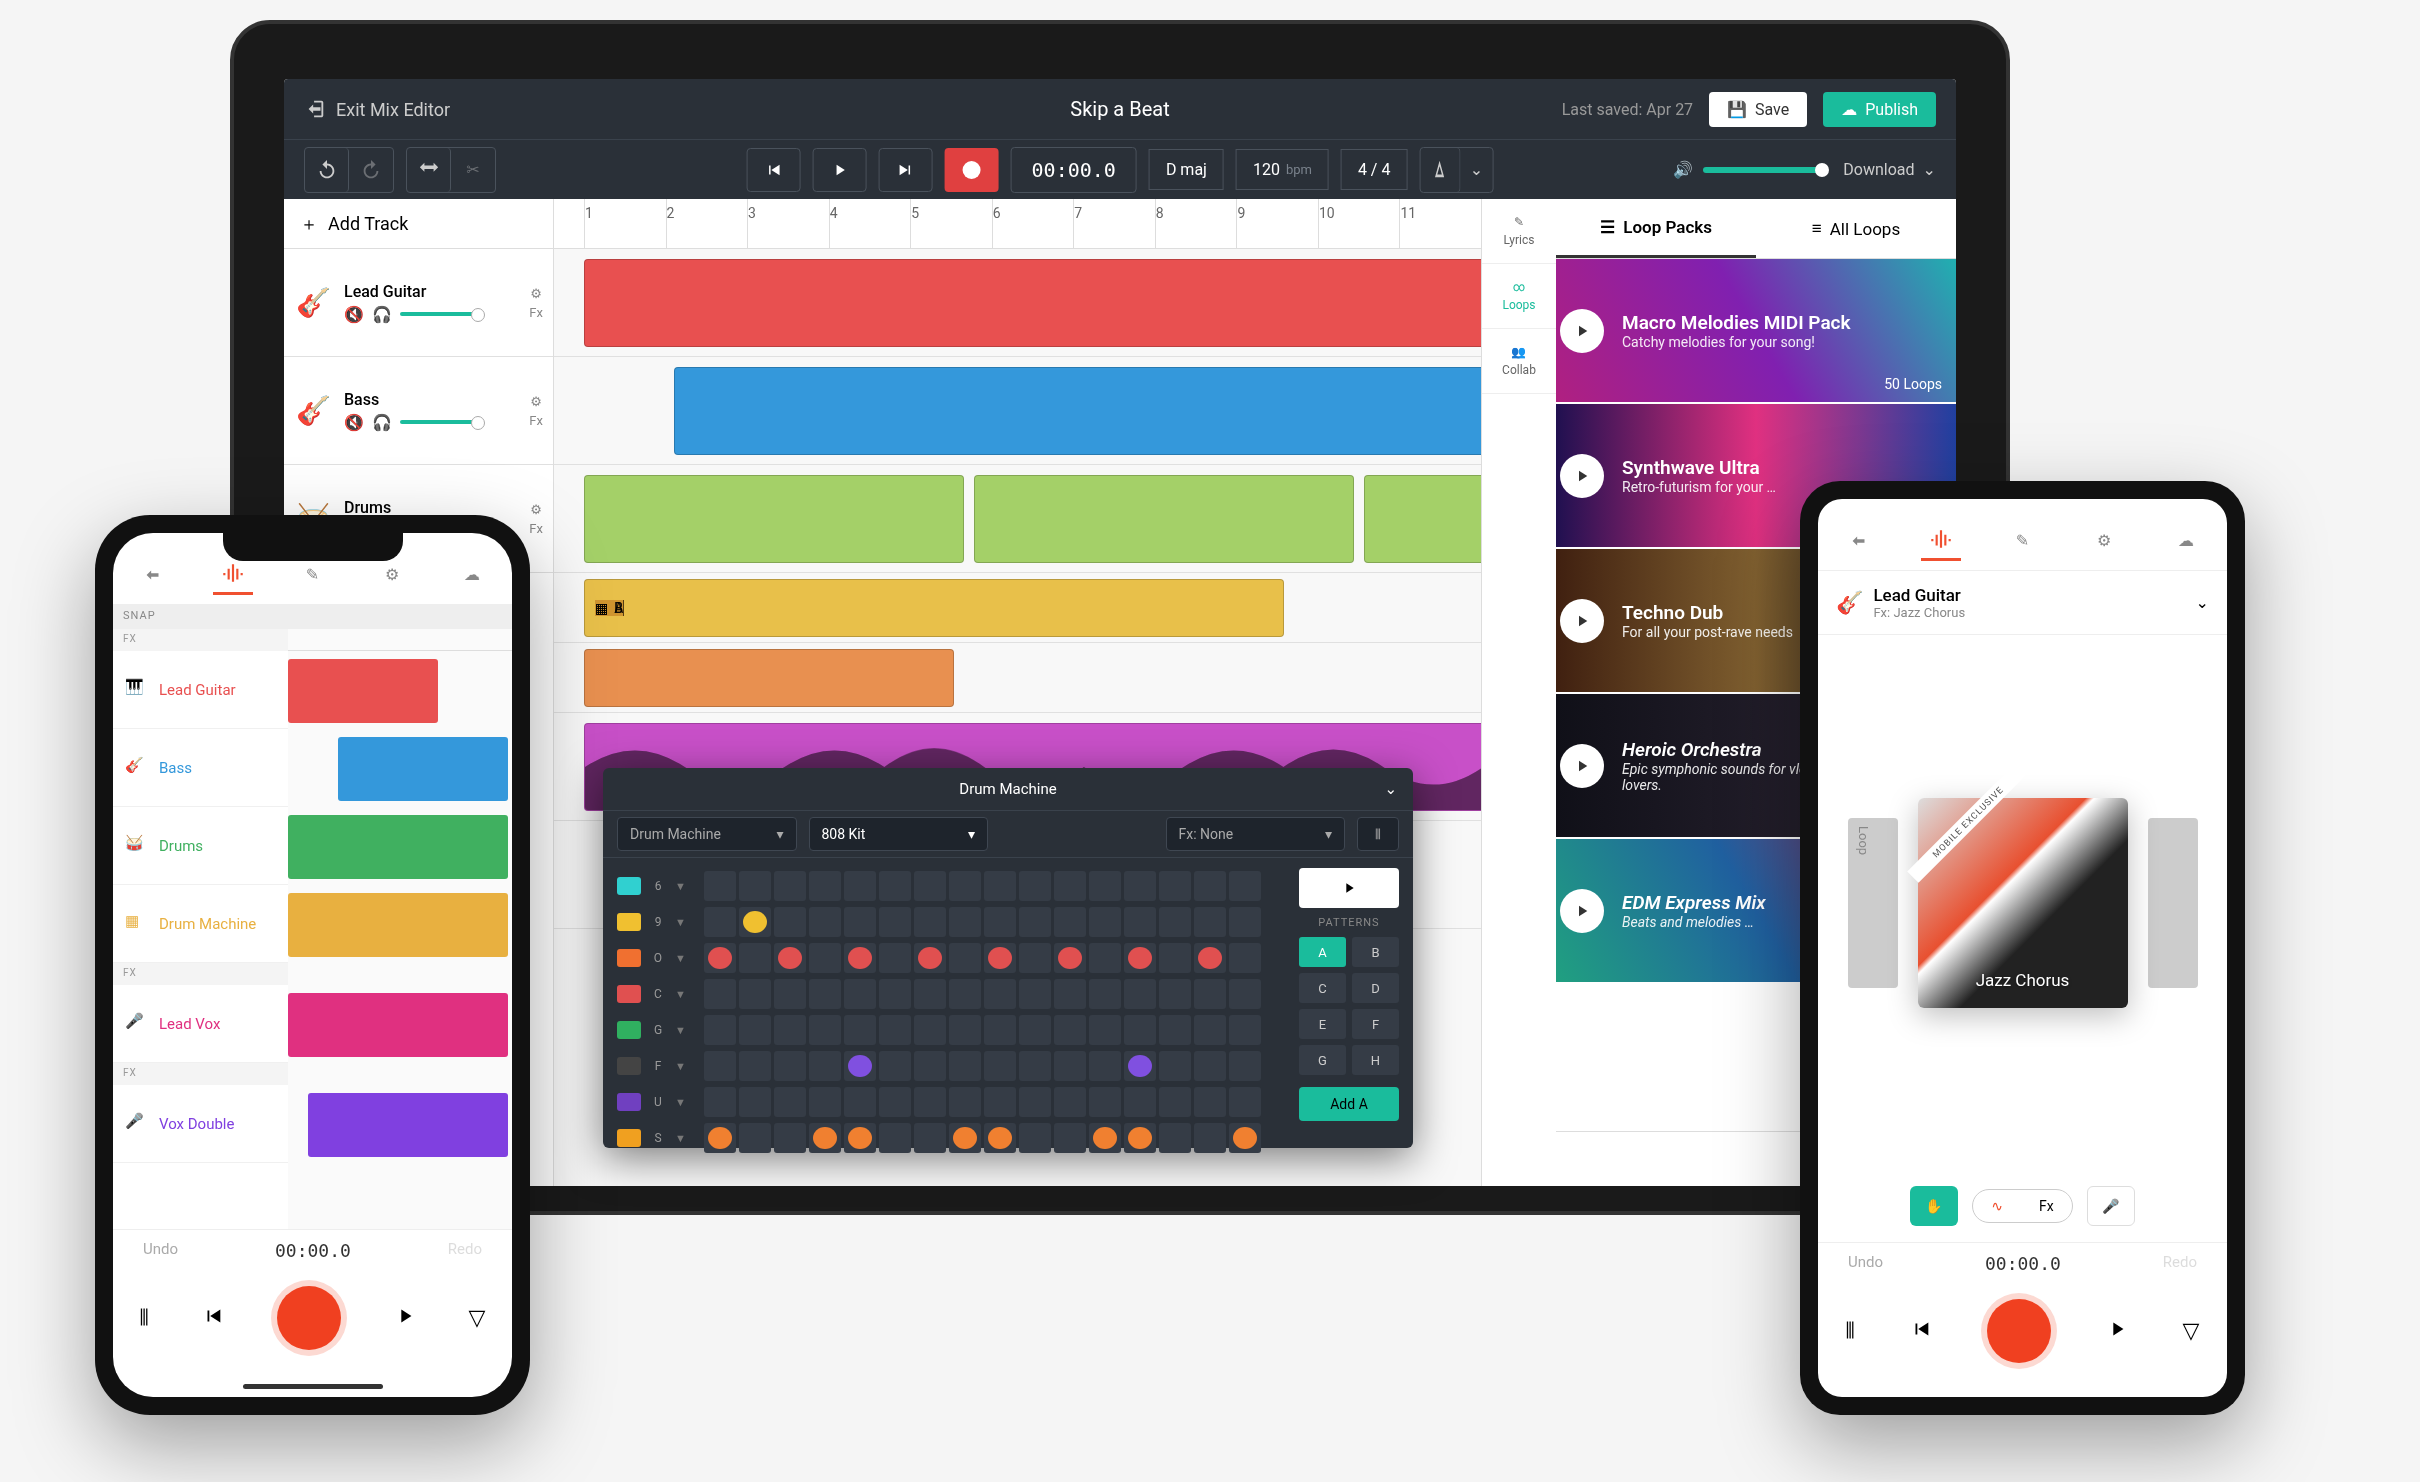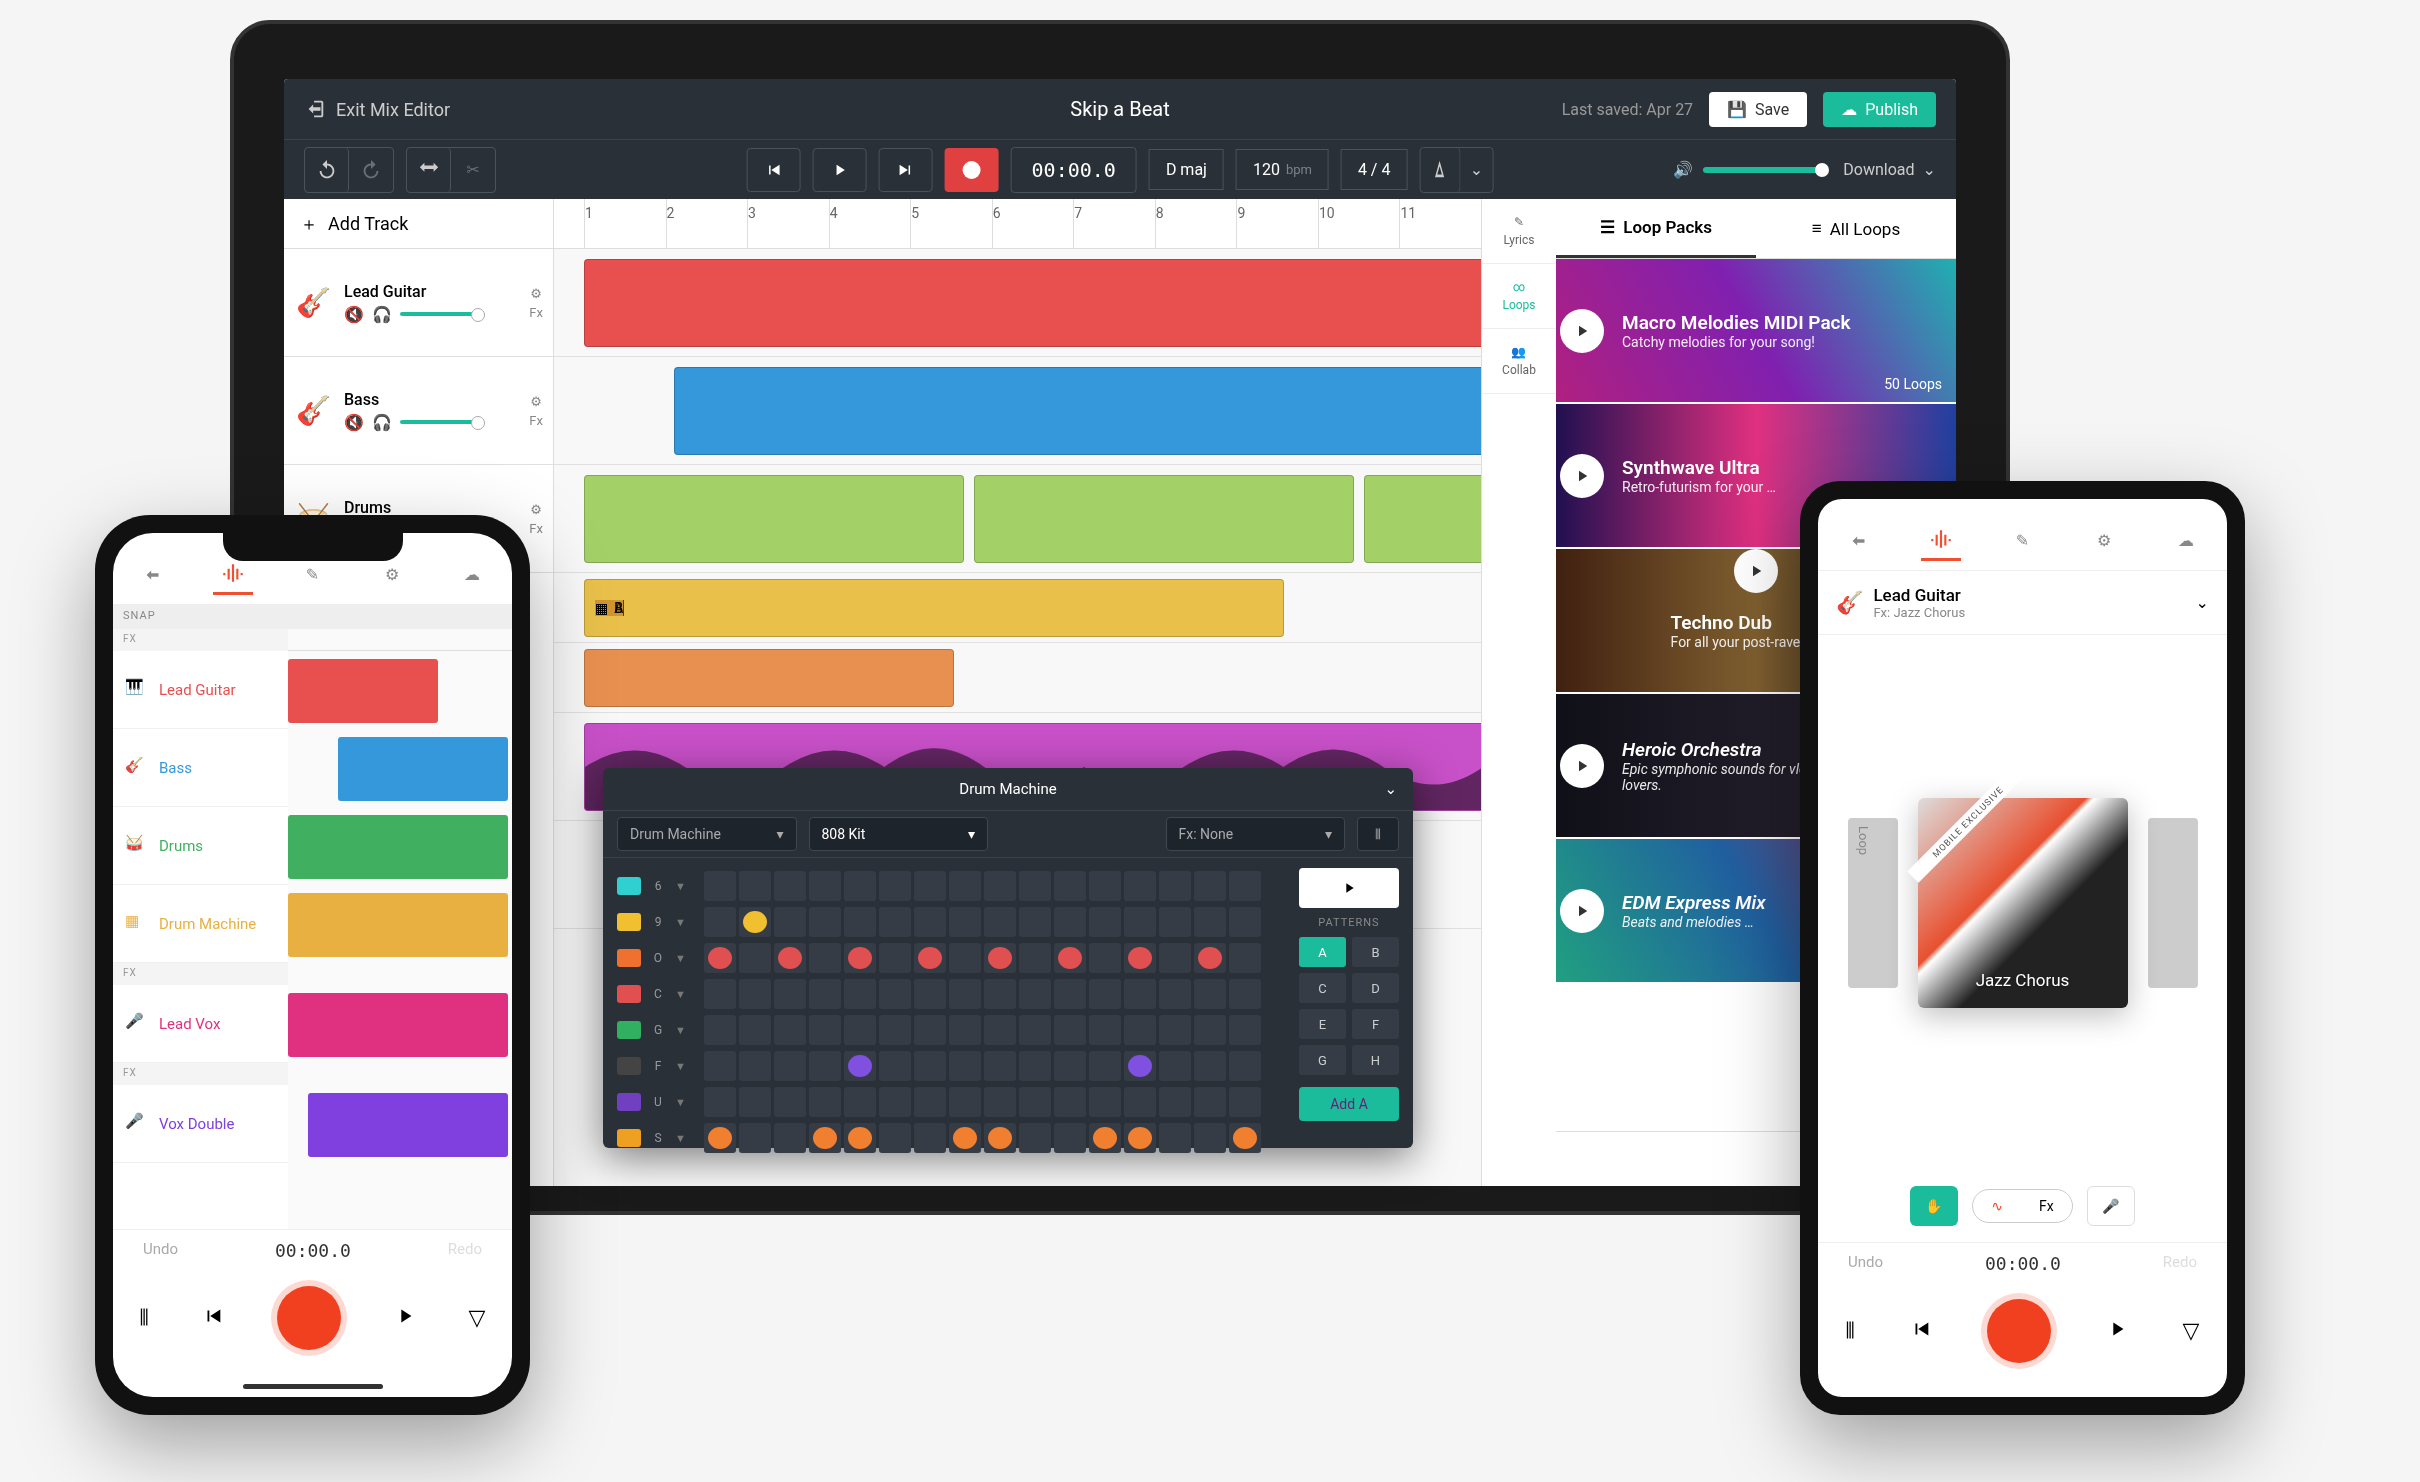--- a/index.html
+++ b/index.html
@@ -110,21 +110,21 @@
 .dm-cell.on.orange::after{background:#f08030;}
 .dm-cell.on.yellow::after{background:#f0c030;}
 .dm-cell.on.red::after{background:#e05050;}
 .dm-cell.on.purple::after{background:#8050e0;}
 .dm-side { width:100px; display:flex; flex-direction:column; gap:8px;}
 .dm-play { height:40px; background:#fff; border-radius:4px; display:flex; align-items:center; justify-content:center;}
 .dm-side-label { font-size:11px; color:#888; letter-spacing:1px; text-align:center;}
 .dm-pats { display:grid; grid-template-columns:1fr 1fr; gap:6px;}
 .dm-pat { height:30px; background:#353c46; border-radius:3px; display:flex; align-items:center; justify-content:center; font-size:13px;}
 .dm-pat.active { background:#1abc9c; color:#fff;}
-.dm-add { height:34px; background:#1abc9c; border-radius:4px; display:flex; align-items:center; justify-content:center; font-size:14px; color:#701a75; margin-top:4px;}
+.dm-add { height:34px; background:#1abc9c; border-radius:4px; display:flex; align-items:center; justify-content:center; font-size:14px; color:#000000; margin-top:4px;}
 
 
 .phone { position:absolute; background:#111; border-radius:55px; padding:18px; box-shadow:0 30px 80px rgba(0,0,0,0.35);}
 .phone-screen { width:100%; height:100%; background:#fff; border-radius:40px; overflow:hidden; display:flex; flex-direction:column; position:relative;}
 .iphone { left: 95px; top: 515px; width: 435px; height: 900px;}
 .iphone .notch { position:absolute; top:0; left:50%; transform:translateX(-50%); width:180px; height:28px; background:#111; border-radius:0 0 20px 20px; z-index:5;}
 .pixel { left: 1800px; top: 481px; width: 445px; height: 934px; border-radius:40px;}
 .pixel .phone-screen { border-radius:24px;}
 
 .p-topbar { height:72px; display:flex; align-items:center; justify-content:space-around; border-bottom:1px solid #eee; padding-top:12px;}
@@ -436,21 +436,21 @@
                 <div class="pack-play">
                   <svg viewBox="0 0 24 24">
                     <path d="M8 5v14l11-7z"></path>
                   </svg>
                 </div>
     <div class="pack-text">
                   <div class="pack-title">Synthwave Ultra</div>
     <div class="pack-sub">Retro-futurism for your …</div>
                 </div>
     </div>
-              <div class="pack" style="background: linear-gradient(90deg, rgb(64, 32, 16), rgb(128, 96, 48), rgb(32, 24, 24)); flex-direction: column;">
+              <div class="pack" style="background: linear-gradient(90deg, rgb(64, 32, 16), rgb(128, 96, 48), rgb(32, 24, 24));">
                 <div class="pack-play">
                   <svg viewBox="0 0 24 24">
                     <path d="M8 5v14l11-7z"></path>
                   </svg>
                 </div>
     <div class="pack-text">
                   <div class="pack-title">Techno Dub</div>
     <div class="pack-sub">For all your post-rave needs</div>
                 </div>
     </div>

